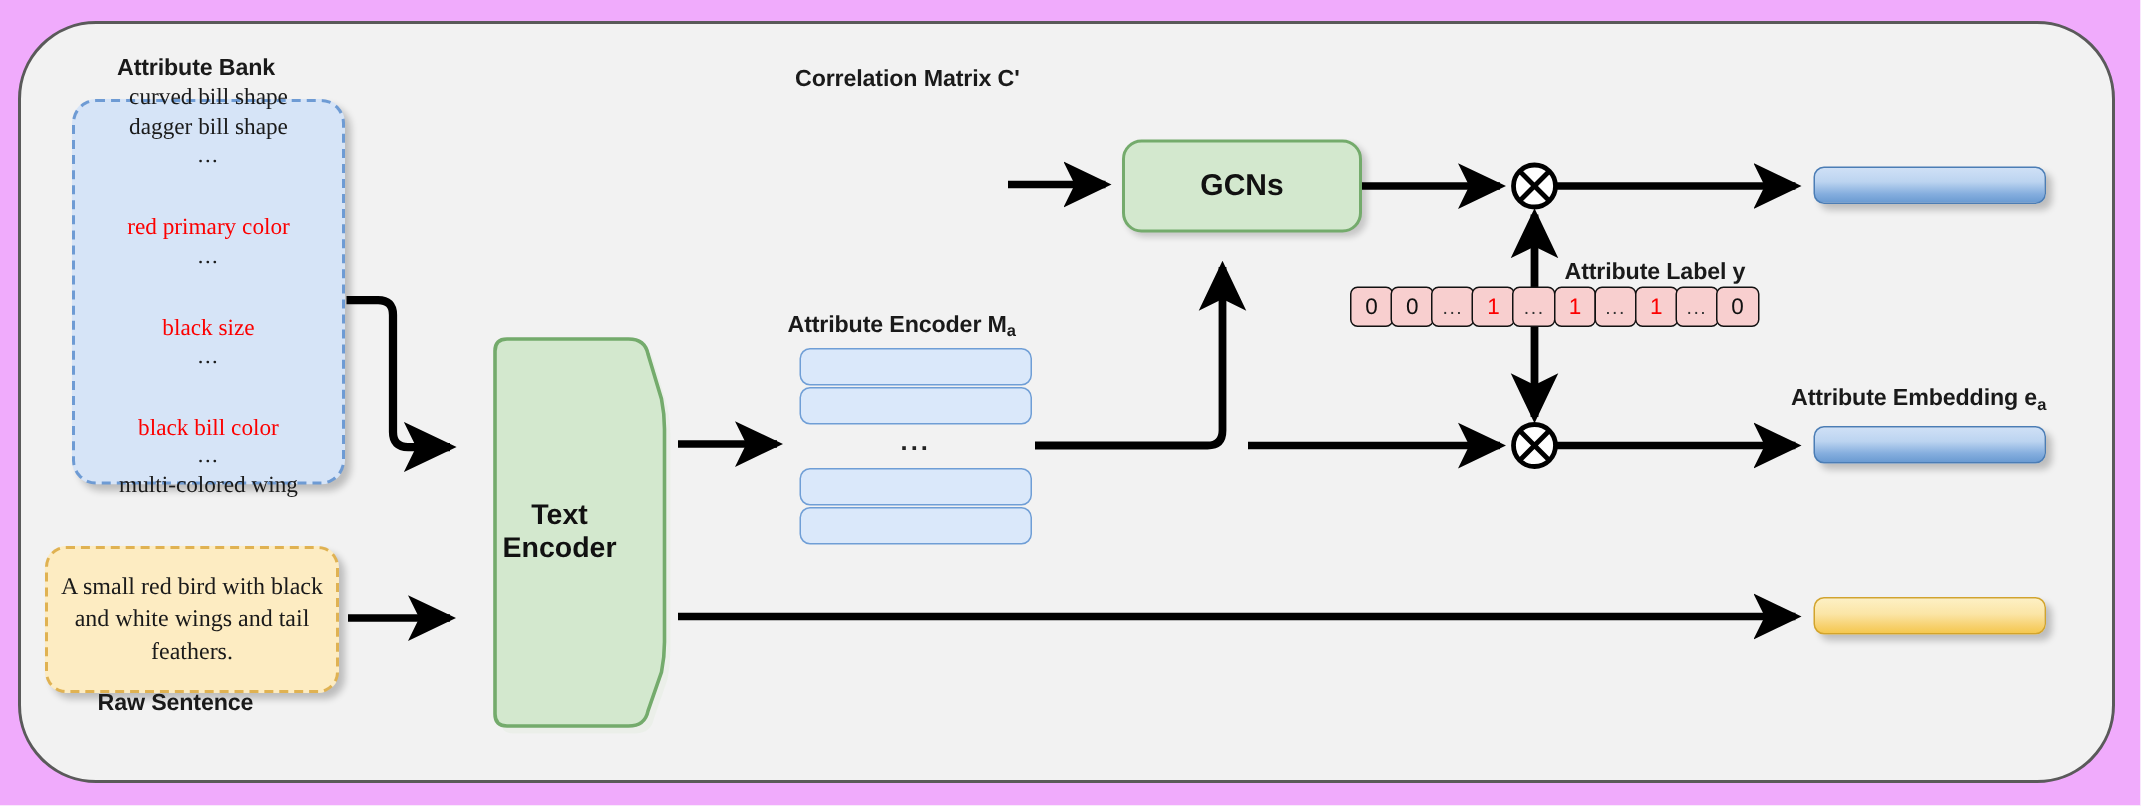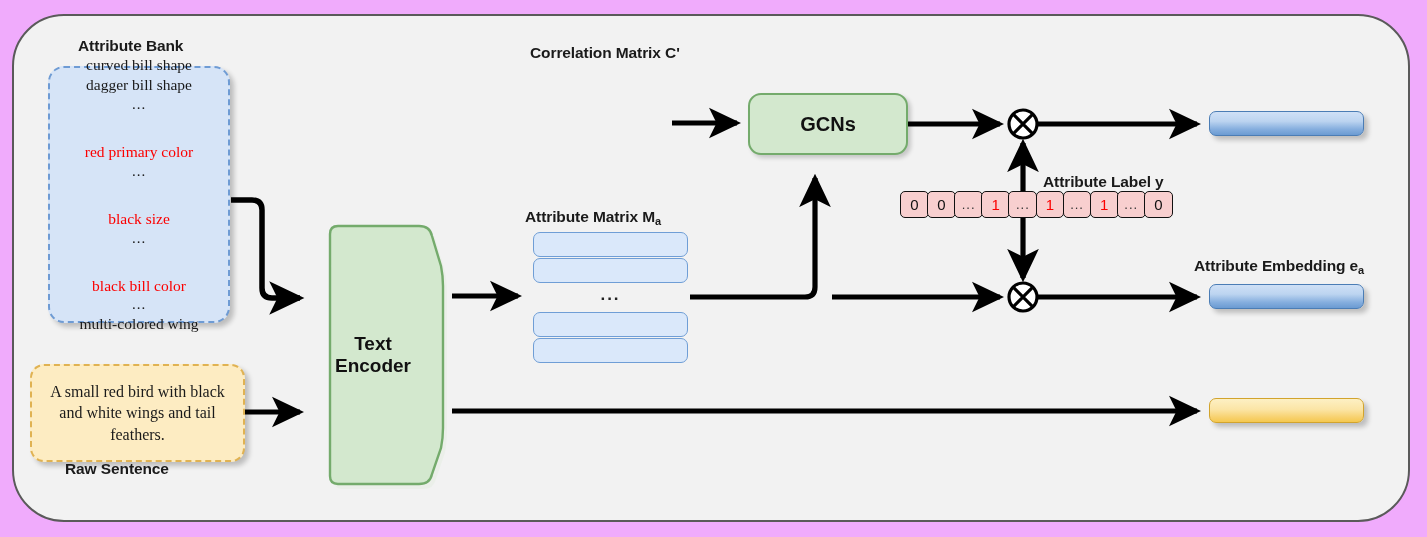--- a/index.html
+++ b/index.html
@@ -77,21 +77,21 @@
     font-size: 15px;
     letter-spacing: 1px;
     line-height: 1.15;
   }
 
   
   .raw-sentence {
     position: absolute;
     left: 30px;
     top: 364px;
-    width: 215px;
+    width: 196px;
     height: 98px;
     background: #fdecc2;
     border: 2px dashed #e0b252;
     border-radius: 14px;
     box-sizing: border-box;
     box-shadow: 4px 4px 5px rgba(0,0,0,0.22);
     display: flex;
     align-items: center;
     justify-content: center;
   }
@@ -327,21 +327,21 @@
     </div>
   </div>
 
   <div class="cap" style="left:530px; top:44px;">Correlation Matrix C'</div>
 
   <div class="box box-gcn">
     <span>GCNs</span>
   </div>
 
   <div class="cap" style="left:525px; top:208px;">
-    <span>Attribute Matrix M</span><sub>a</sub>
+    <span>Attribute Encoder M</span><sub>a</sub>
   </div>
   <div class="mem-bar" style="top:232px;"></div>
   <div class="mem-bar" style="top:258px;"></div>
   <div class="mem-dots" style="top:285px;">...</div>
   <div class="mem-bar" style="top:312px;"></div>
   <div class="mem-bar" style="top:338px;"></div>
 
   <div class="cap" style="left:1043px; top:161px;margin-top:12px;">Attribute Label y</div>
   <div class="label-strip">
     <div class="lcell">0</div>

